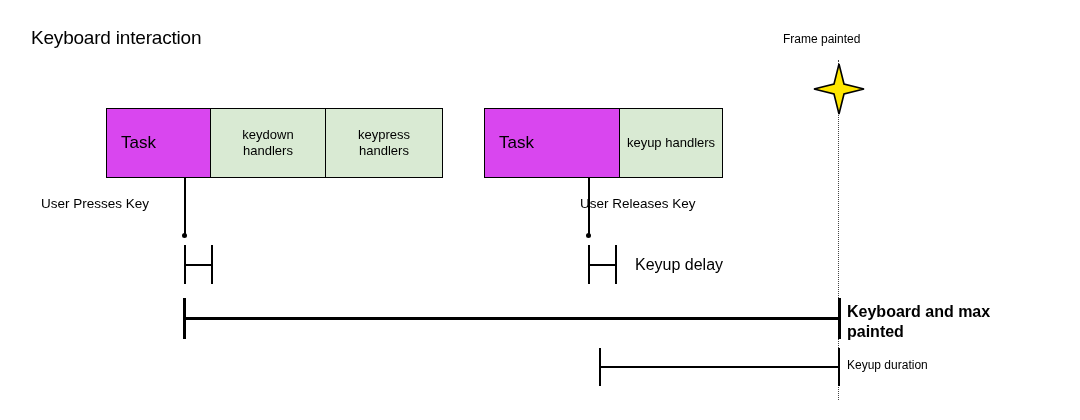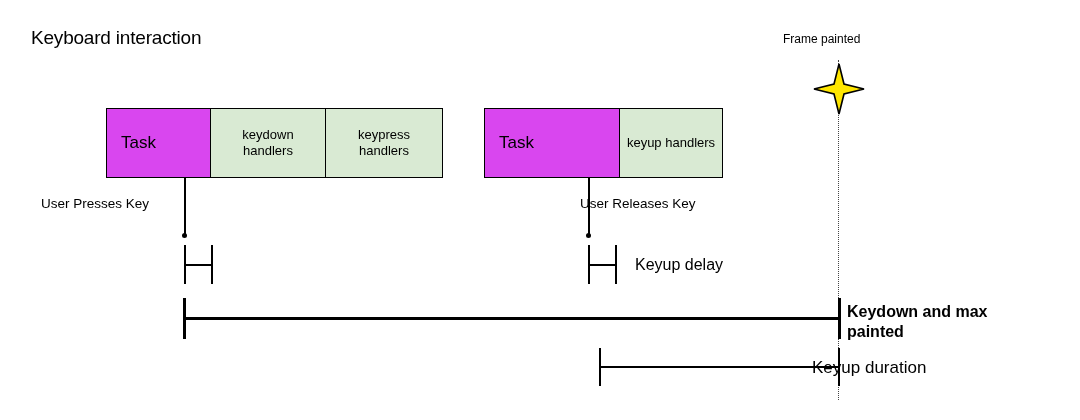--- a/index.html
+++ b/index.html
@@ -174,23 +174,23 @@
     background: #000000;
   }
   #keyup-duration-bar {
     left: 599px;
     top: 366px;
     width: 240px;
     height: 1.6px;
     background: #000000;
   }
   #label-keyup-duration {
-    left: 812px;
+    left: 847px;
     top: 358px;
-    font-size: 17px;
+    font-size: 12px;
     white-space: nowrap;
   }
 
   
   #frame-dotted-line {
     left: 838px;
     top: 60px;
     width: 0;
     height: 340px;
     border-left: 1.6px dotted #444444;
@@ -246,21 +246,21 @@
 
   <div class="abs bracket-tick" id="keyup-bracket-left"></div>
   <div class="abs bracket-tick" id="keyup-bracket-right"></div>
   <div class="abs bracket-bar" id="keyup-bracket-bar"></div>
   <div class="abs delay-label" id="label-keyup-delay">Keyup delay</div>
 
   <div class="abs" id="keydown-duration-cap-left"></div>
   <div class="abs" id="keydown-duration-bar"></div>
   <div class="abs" id="keydown-duration-cap-right"></div>
   <div class="abs" id="label-keydown-max-duration">
-    <span>Keydown and max</span><br>
+    <span>Keyboard and max</span><br>
     <span>painted</span>
   </div>
 
   <div class="abs" id="keyup-duration-cap-left"></div>
   <div class="abs" id="keyup-duration-bar"></div>
   <div class="abs" id="keyup-duration-cap-right"></div>
   <div class="abs" id="label-keyup-duration">Keyup duration</div>
 
 </div>
 

